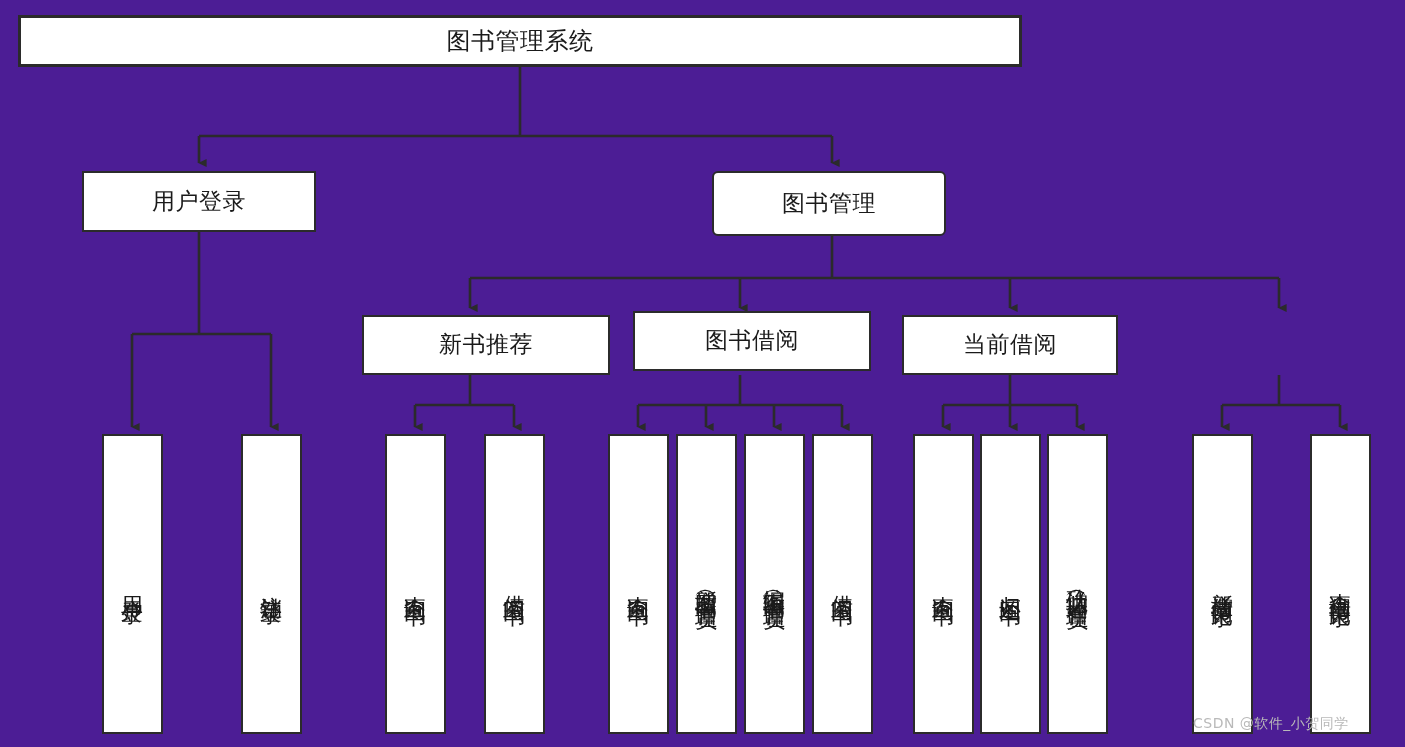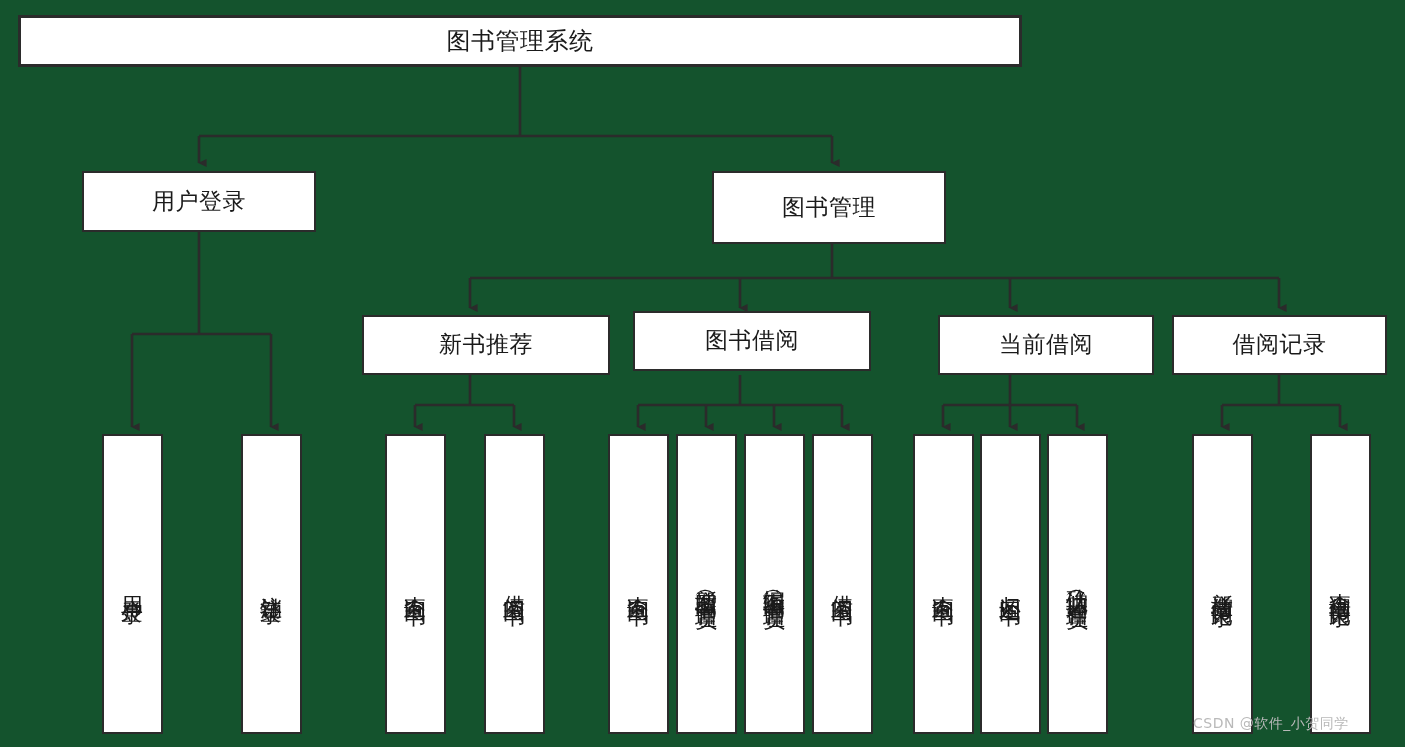--- a/index.html
+++ b/index.html
@@ -8,21 +8,21 @@
     padding: 0;
     background: #ffffff;
   }
   body {
     font-family: "DejaVu Sans", "Liberation Sans", sans-serif;
   }
   #diagram-root {
     position: relative;
     width: 1405px;
     height: 747px;
-    background: #14532d;
+    background: #4c1d95;
     overflow: hidden;
   }
   #diagram-svg {
     position: absolute;
     left: 0;
     top: 0;
     width: 1405px;
     height: 747px;
   }
   .node {
@@ -137,39 +137,36 @@
   </svg>
 
   <div class="node horizontal root" style="left:18px; top:15px; width:1004px; height:52px;">
     <span class="node-label">图书管理系统</span>
   </div>
 
   <div class="node horizontal" style="left:82px; top:171px; width:234px; height:61px;">
     <span class="node-label">用户登录</span>
   </div>
 
-  <div class="node horizontal" style="left:712px; top:171px; width:234px; height:73px;">
+  <div class="node horizontal" style="left:712px; top:171px; width:234px; height:65px;border-radius:6px;">
     <span class="node-label">图书管理</span>
   </div>
 
   <div class="node horizontal" style="left:362px; top:315px; width:248px; height:60px;">
     <span class="node-label">新书推荐</span>
   </div>
 
   <div class="node horizontal" style="left:633px; top:311px; width:238px; height:60px;">
     <span class="node-label">图书借阅</span>
   </div>
 
-  <div class="node horizontal" style="left:902px; top:315px; width:216px; height:60px;margin-left:36px;">
+  <div class="node horizontal" style="left:902px; top:315px; width:216px; height:60px;">
     <span class="node-label">当前借阅</span>
   </div>
 
-  <div class="node horizontal" style="left:1172px; top:315px; width:215px; height:60px;">
-    <span class="node-label">借阅记录</span>
-  </div>
 
   <div class="node vertical" style="left:102px; top:434px; width:61px; height:300px;">
     <span class="node-label">用户登录</span>
   </div>
 
   <div class="node vertical" style="left:241px; top:434px; width:61px; height:300px;">
     <span class="node-label">注销登录</span>
   </div>
 
   <div class="node vertical" style="left:385px; top:434px; width:61px; height:300px;">

